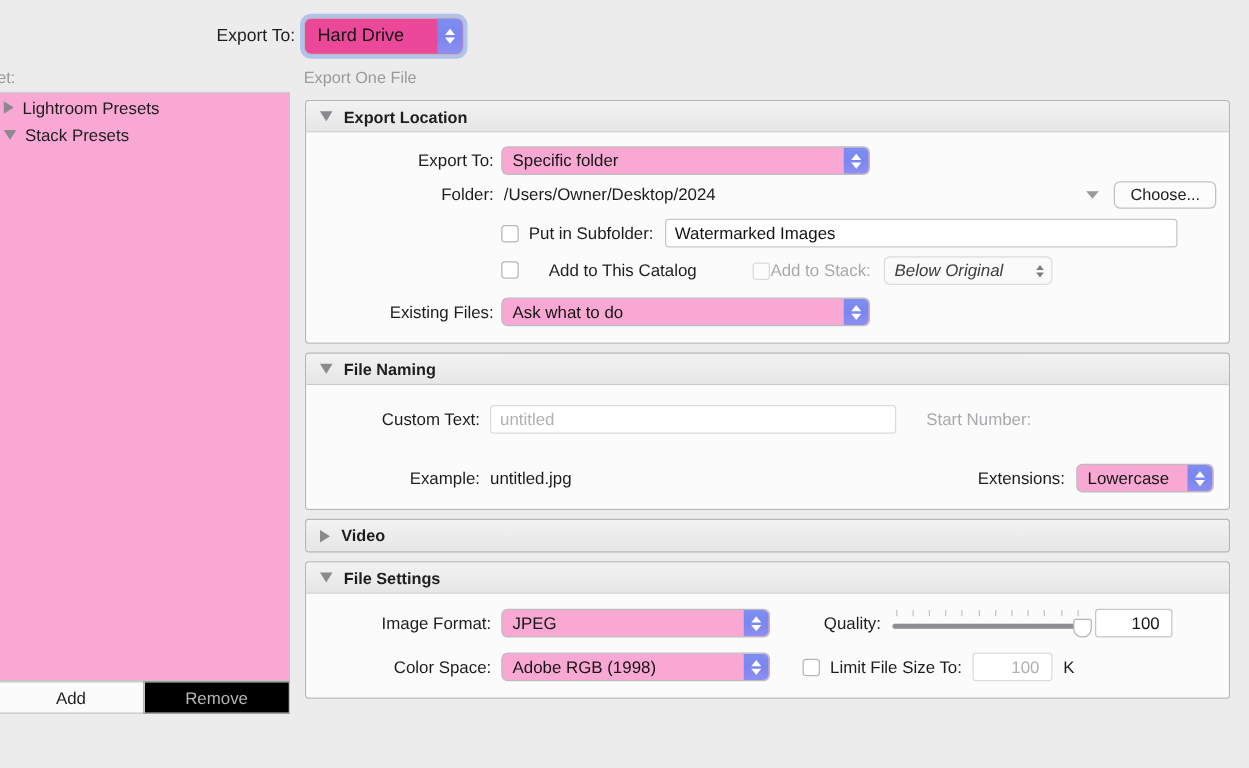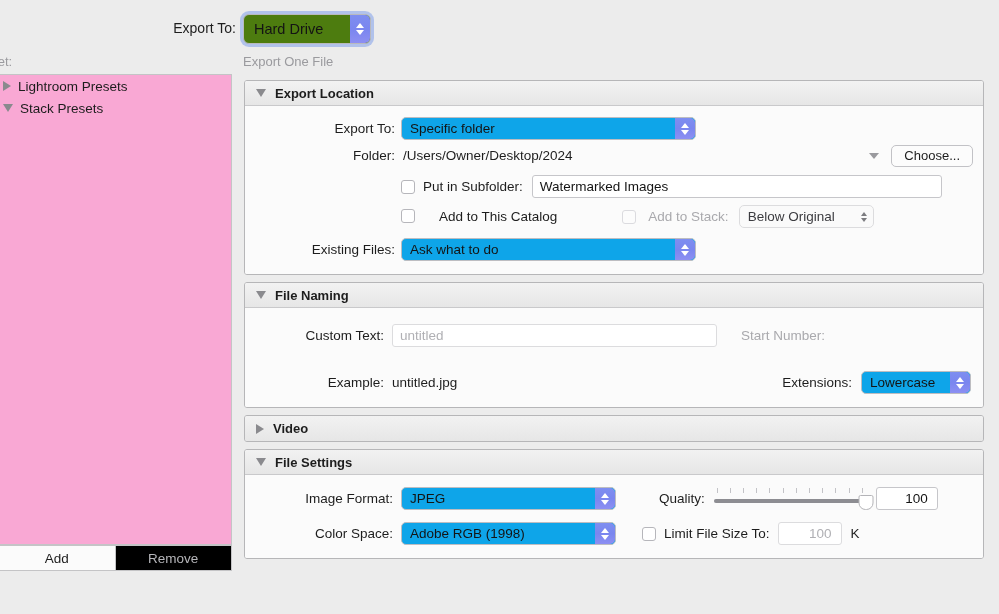--- a/index.html
+++ b/index.html
@@ -19,21 +19,21 @@
     background: #ececec;
   }
   #export-to-top-label {
     position: absolute; left: 152px; top: 20px; width: 84px;
     text-align: right; font-size: 14px; color: #1d1d1d;
   }
   #export-to-top-popup {
     position: absolute; left: 243px; top: 14px;
     width: 128px; height: 30px;
     border-radius: 6px;
-    background: #4d7c0f;
+    background: #ec4899;
     border: 1px solid #b9b9bd;
     box-shadow: 0 0 0 3px rgba(130,160,235,.55);
     display: flex; align-items: center;
   }
   #export-to-top-popup .pv {
     flex: 1; padding-left: 10px; font-size: 14.5px; color: #141414;
     white-space: nowrap; overflow: hidden;
   }
   .stepper {
     width: 20px; height: 100%; border-radius: 0 5px 5px 0;
@@ -124,30 +124,30 @@
 
   .row { display: flex; align-items: center; height: 27px; }
   .lbl {
     font-size: 13.5px; color: #1d1d1d; text-align: right;
     white-space: nowrap;
   }
   .lbl.dim { color: #a9a9ad; }
 
   
   .popup {
-    height: 23px; border-radius: 5px; background: #0ea5e9;
+    height: 23px; border-radius: 5px; background: #f9a8d4;
     border: 1px solid #bdbdc1; display: flex; align-items: center;
     overflow: hidden;
   }
   .popup .pv {
     flex: 1; padding-left: 8px; font-size: 13.5px; color: #141414;
     white-space: nowrap; overflow: hidden;
   }
 
-  .popup.disabled { background: #fafafa; border-color: #dcdcde; }
+  .popup.disabled { background: #fafafa; border-color: #dcdcde; font-style: italic; }
   .popup.disabled .pv { color: #3c3c40; }
   .plain-chev {
     width: 18px; display: flex; flex-direction: column;
     align-items: center; justify-content: center; gap: 2px;
   }
   .plain-chev .chev {
     width: 0; height: 0;
     border-left: 3.5px solid transparent;
     border-right: 3.5px solid transparent;
   }
@@ -294,21 +294,21 @@
         </div>
         <div class="field" style="width:410px;margin-left:9px">Watermarked Images</div>
       </div>
 
       <div class="row" style="margin-top:3px">
         <div style="width:150px"></div>
         <div style="display:flex;align-items:flex-start;gap:24px;margin-left:6px">
           <span class="cb"></span>
           <span class="lbl">Add to This Catalog</span>
         </div>
-        <div style="display:flex;align-items:center;gap:12px;margin-left:65px">
+        <div style="display:flex;align-items:center;gap:0;margin-left:45px">
           <span class="cb disabled"></span>
           <span class="lbl dim">Add to Stack:</span>
         </div>
         <div class="popup disabled" style="width:135px;margin-left:10px">
           <div class="pv">Below Original</div>
           <div class="plain-chev">
             <span class="chev up"></span>
               <span class="chev down"></span>
           </div>
         </div>

